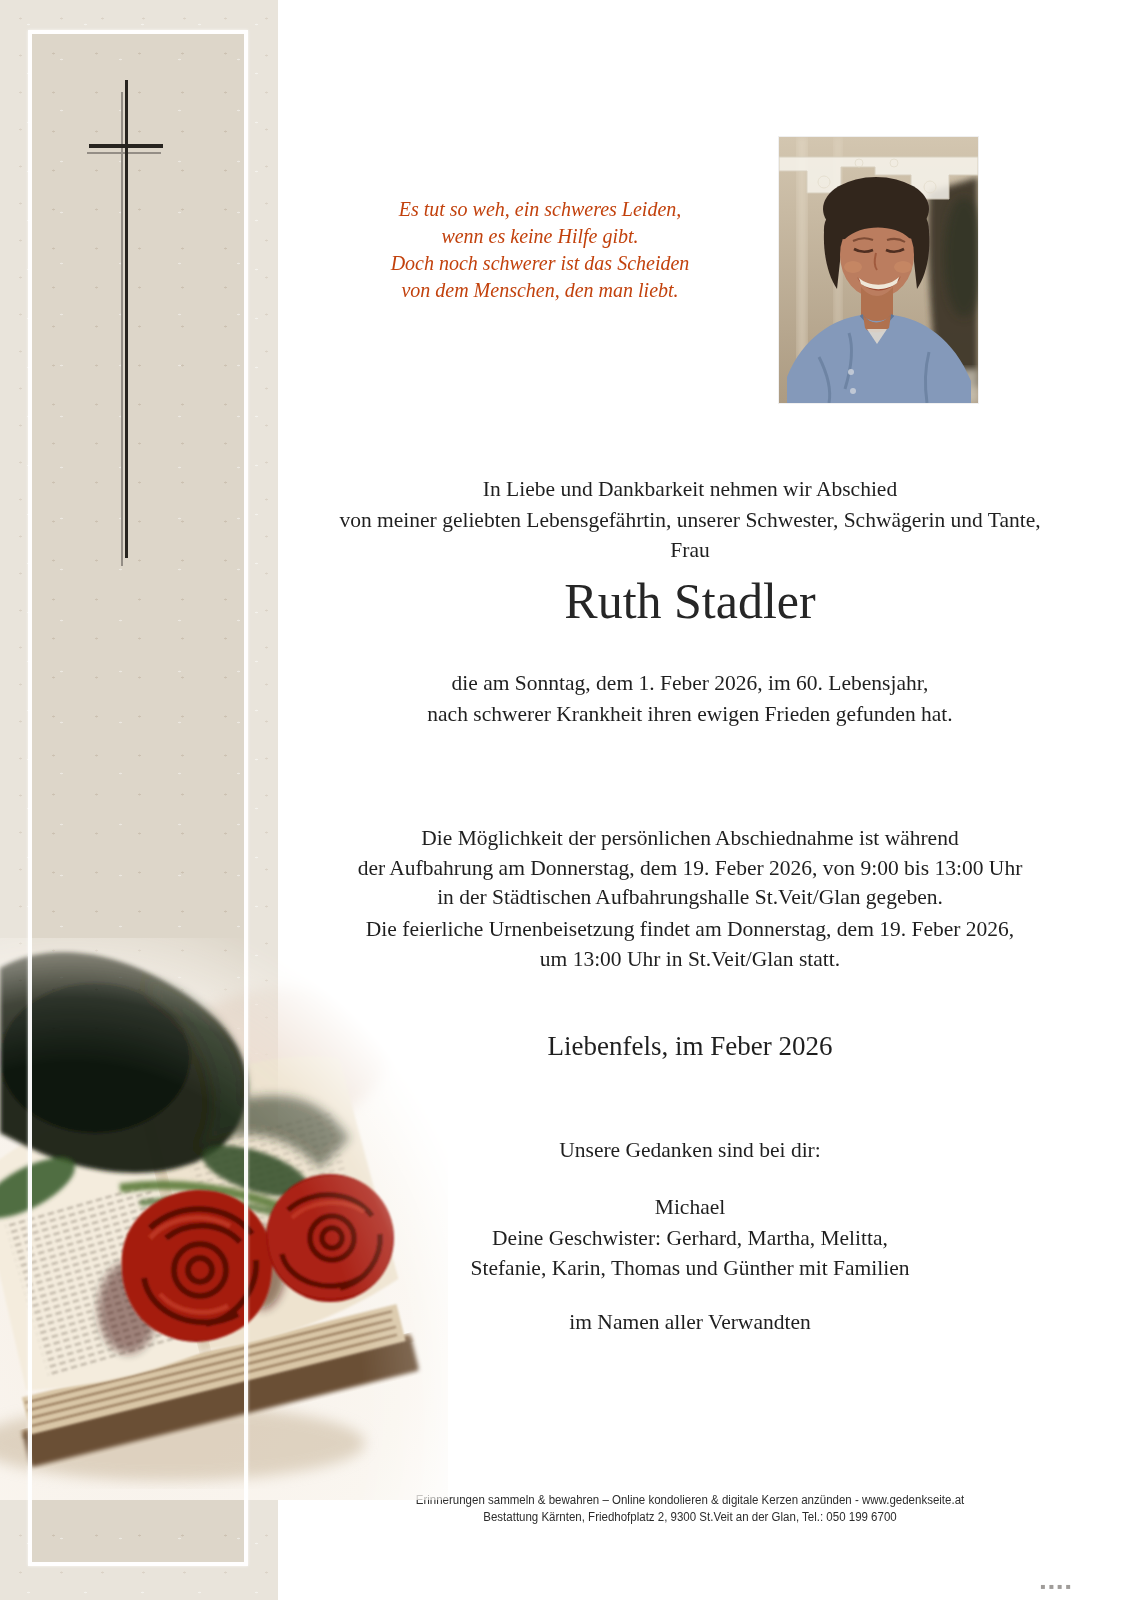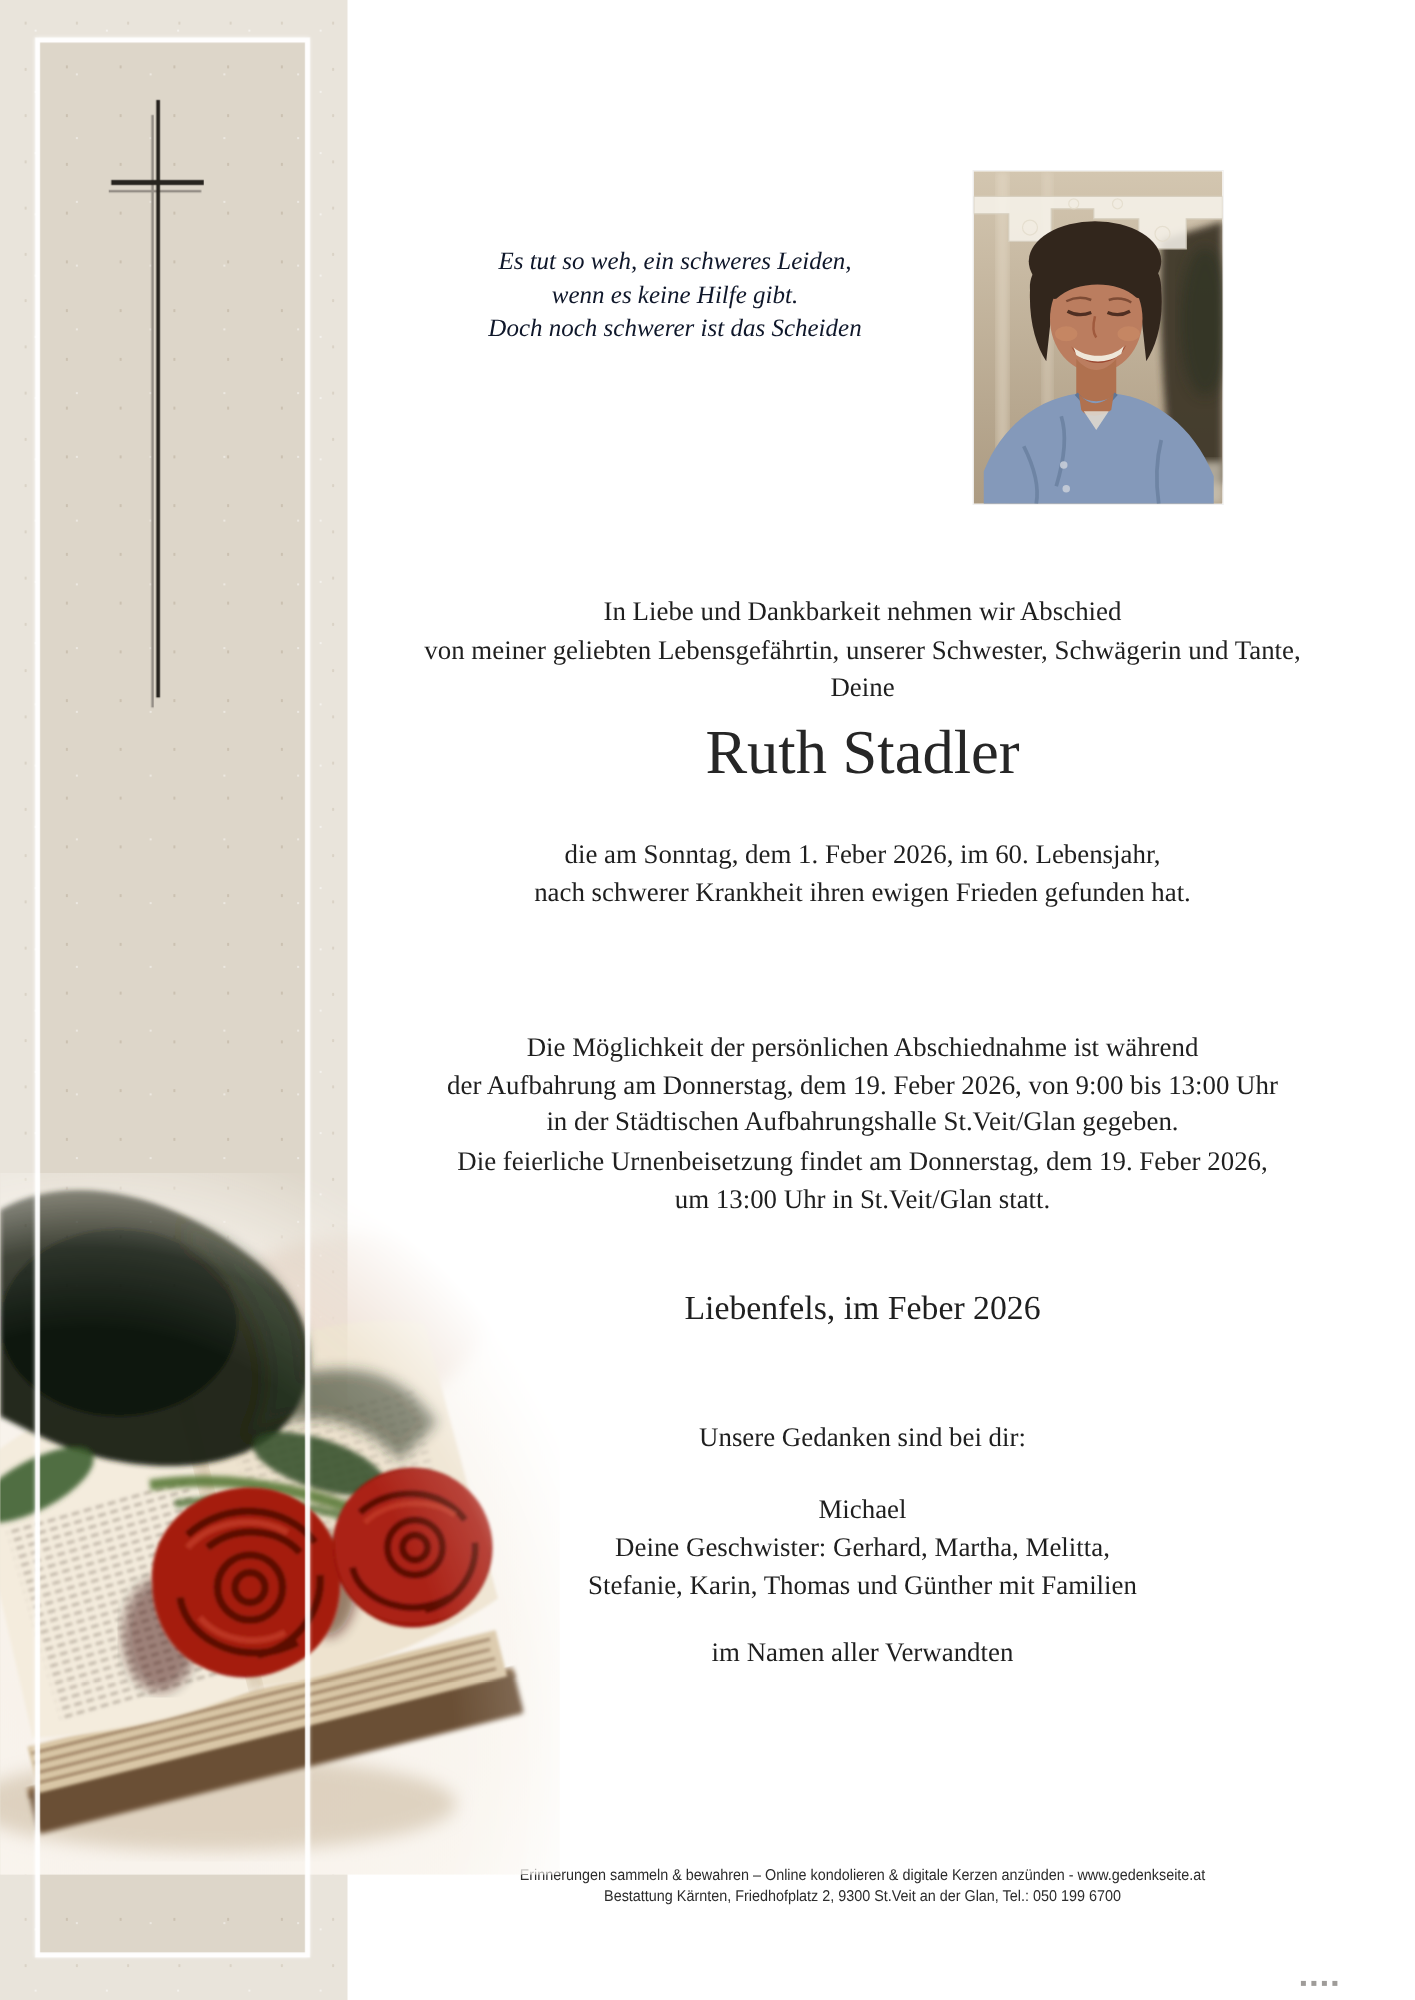--- a/index.html
+++ b/index.html
@@ -52,21 +52,21 @@
   .portrait{
     position:absolute;left:779px;top:137px;width:199px;height:266px;z-index:3;
     box-shadow:0 0 0 1px rgba(0,0,0,.06);
   }
   .portrait svg{display:block;}
 
   
   .tblock{position:absolute;left:278px;width:824px;text-align:center;}
   .poem{
     position:absolute;left:282px;width:516px;top:196px;text-align:center;
-    font-style:italic;font-size:20px;line-height:27px;color:#0f172a;
+    font-style:italic;font-size:20px;line-height:27px;color:#c2410c;
   }
   .intro{top:474px;font-size:21.5px;line-height:30.5px;}
   .name{top:572px;font-size:50px;line-height:58px;color:#262626;}
   .death{top:668px;font-size:21.5px;line-height:30.5px;}
   .viewing{top:788px;font-size:21.5px;line-height:29.5px;margin-top:36px;}
   .burial{top:914px;font-size:21.5px;line-height:30px;}
   .placedate{top:1031px;font-size:27px;line-height:30px;}
   .thoughts{top:1135px;font-size:21.5px;line-height:30px;}
   .mourners{top:1192px;font-size:21.5px;line-height:30.5px;}
   .closing{top:1307px;font-size:21.5px;line-height:30px;}
@@ -249,26 +249,27 @@
       <circle cx="72" cy="235" r="3" fill="#c7cdd8" opacity=".9"></circle>
       <circle cx="74" cy="254" r="3" fill="#c7cdd8" opacity=".9"></circle>
     </g>
   </svg>
 </div>
 
 <div class="poem">
   <div>Es tut so weh, ein schweres Leiden,</div>
   <div>wenn es keine Hilfe gibt.</div>
   <div>Doch noch schwerer ist das Scheiden</div>
+  <div>von dem Menschen, den man liebt.</div>
 </div>
 
 <div class="tblock intro">
   <div>In Liebe und Dankbarkeit nehmen wir Abschied</div>
   <div>von meiner geliebten Lebensgefährtin, unserer Schwester, Schwägerin und Tante,</div>
-  <div>Deine</div>
+  <div>Frau</div>
 </div>
 
 <div class="tblock name">Ruth Stadler</div>
 
 <div class="tblock death">
   <div>die am Sonntag, dem 1. Feber 2026, im 60. Lebensjahr,</div>
   <div>nach schwerer Krankheit ihren ewigen Frieden gefunden hat.</div>
 </div>
 
 <div class="tblock viewing">

